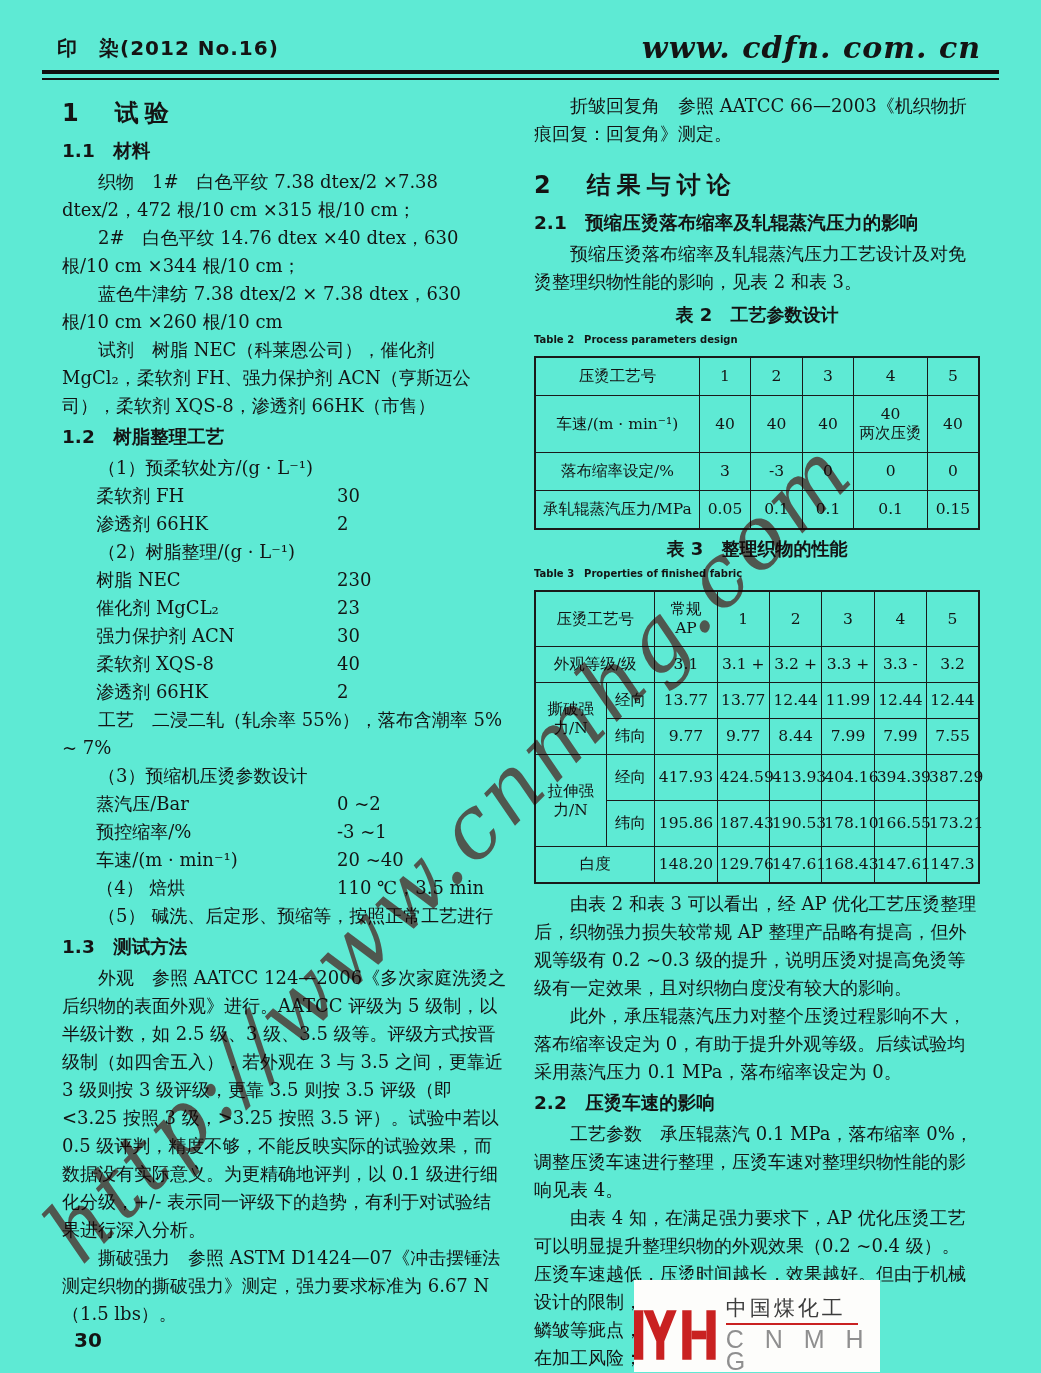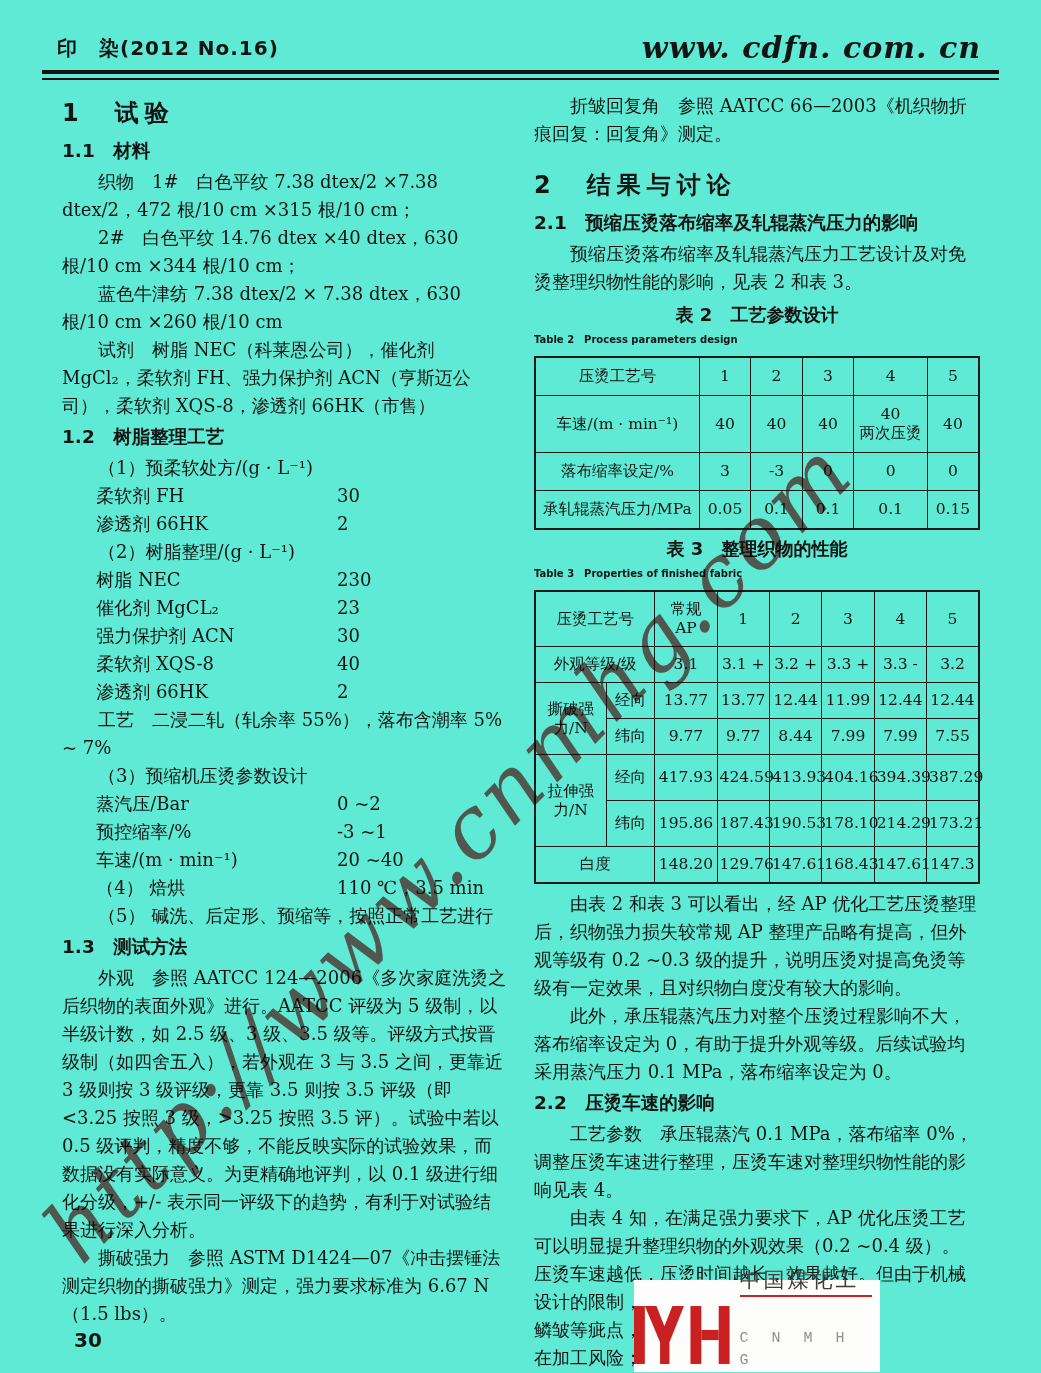--- a/index.html
+++ b/index.html
@@ -51,22 +51,22 @@
     z-index:5; pointer-events:none; }
   
   .p-covered { position:relative; }
   .split-line { display:flex; justify-content:space-between; text-indent:0;flex-direction:column; }
   .cnmhg { position:absolute; left:100px; top:76px; width:246px; height:92px;
     background:#fdfdfb; z-index:6; display:flex; align-items:flex-end; gap:10px; }
   .cnmhg-text { display:flex; flex-direction:column; align-items:flex-start; }
   .cnmhg-zh { font-size:21px; line-height:24px; color:#3c3c3c; letter-spacing:3px;
     font-family:"DejaVu Sans","Liberation Sans",sans-serif; }
   .cnmhg-rule { width:132px; height:2.5px; background:#c92121; margin:3px 0 3px 0; }
-  .cnmhg-en { font-size:15px; line-height:22px; color:#8f8f8f; letter-spacing:7px;
-    font-family:Liberation Mono, monospace;margin-top:28px; }
+  .cnmhg-en { font-size:25px; line-height:22px; color:#8f8f8f; letter-spacing:7px;
+    font-family:Liberation Sans, sans-serif; }
   
   .pageno { position:absolute; left:74px; top:1326px; font-weight:bold; font-size:20px;
     font-family:"DejaVu Sans","Liberation Sans",sans-serif; }
   .spacer6 { height:6px; } .spacer16 { height:16px; }
 </style>
 </head>
 <body>
 
 <div class="page">
 
@@ -254,21 +254,21 @@
         <td>404.16</td>
         <td>394.39</td>
         <td>387.29</td>
       </tr>
       <tr class="tall">
         <td>纬向</td>
         <td>195.86</td>
         <td>187.43</td>
         <td>190.53</td>
         <td>178.10</td>
-        <td>214.29</td>
+        <td>166.55</td>
         <td>173.21</td>
       </tr>
       <tr>
         <td colspan="2">白度</td>
         <td>148.20</td>
         <td>129.76</td>
         <td>147.61</td>
         <td>168.43</td>
         <td>147.61</td>
         <td>147.3</td>

